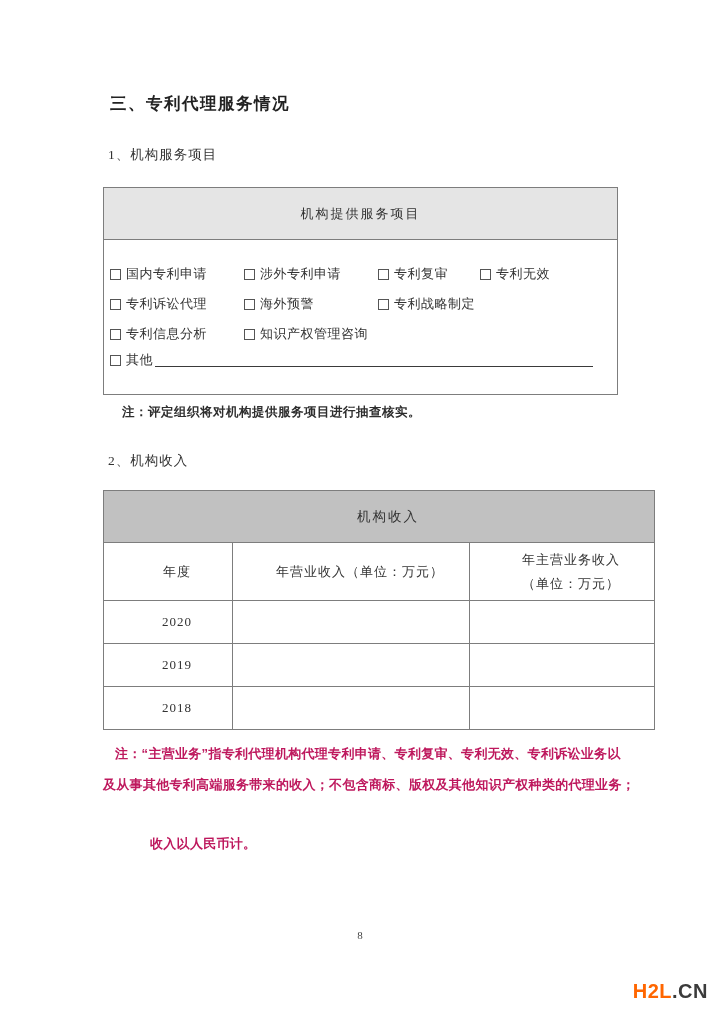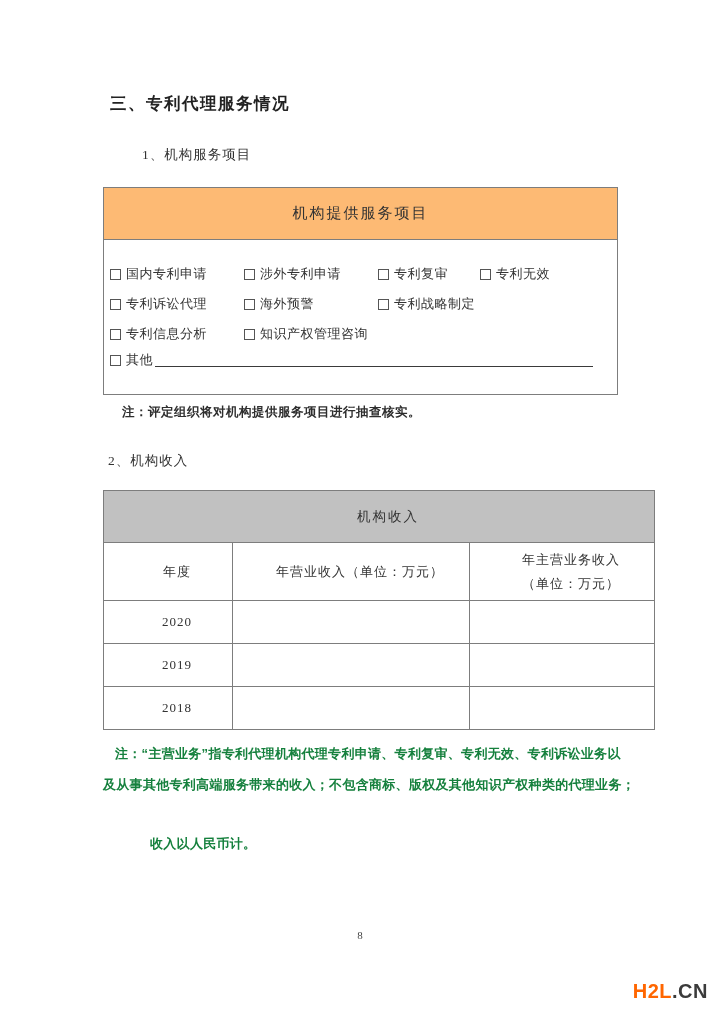--- a/index.html
+++ b/index.html
@@ -14,33 +14,33 @@
   .page { position: absolute; inset: 0; background: #ffffff; }
 
   .doc-title {
     position: absolute; left: 110px; top: 93px;
     font-size: 16.5px; font-weight: bold; letter-spacing: 1.5px; color: #222;
   }
   .sec-heading {
     position: absolute; left: 108px;
     font-size: 13.5px; letter-spacing: 1px; color: #333;
   }
-  #s1-heading { top: 146px; margin-left: 34px; }
+  #s1-heading { top: 146px; }
   #s2-heading { top: 452px; }
 
   
   .tbl1 {
     position: absolute; left: 103px; top: 187px;
     width: 515px; height: 208px;
     border: 1px solid #7d7d7d; background: #fff;
   }
   .tbl1-header {
-    height: 52px; background: #fdba74; border-bottom: 1px solid #7d7d7d;
+    height: 52px; background: #e5e5e5; border-bottom: 1px solid #7d7d7d;
     display: flex; align-items: center; justify-content: center;
-    font-size: 15px; letter-spacing: 2px; color: #333;
+    font-size: 13px; letter-spacing: 2px; color: #333;
   }
   .tbl1-body { position: relative; height: 155px; }
   .cb-row { position: absolute; left: 0; width: 100%; height: 20px; }
   .cb-item {
     position: absolute; display: flex; align-items: center;
     font-size: 13px; letter-spacing: 0.5px; color: #333; cursor: pointer;
     white-space: nowrap;
   }
   .cb-box {
     display: inline-block; width: 11px; height: 11px;
@@ -74,21 +74,21 @@
     background: #c1c1c1; height: 52px;
     font-size: 13.5px; letter-spacing: 2px;
   }
   .tbl2 .col-head { height: 58px; line-height: 1.8; }
   .tbl2 .data-row td { height: 43px; }
   .c1 { width: 129px; } .c2 { width: 237px; } .c3 { width: 185px; }
 
   .note2 {
     position: absolute; left: 103px; top: 738px; width: 522px;
     font-family: "Liberation Sans", sans-serif;
-    font-size: 13px; font-weight: bold; color: #15803d;
+    font-size: 13px; font-weight: bold; color: #be185d;
     line-height: 31px; letter-spacing: 0.3px; white-space: nowrap;
   }
   .note2 .ln1 { padding-left: 12px; }
   .note2 .ln3 { padding-left: 47px; margin-top: 28px; }
 
   .page-number {
     position: absolute; left: 0; top: 929px; width: 720px;
     text-align: center; font-size: 11px; color: #444;
   }
 

